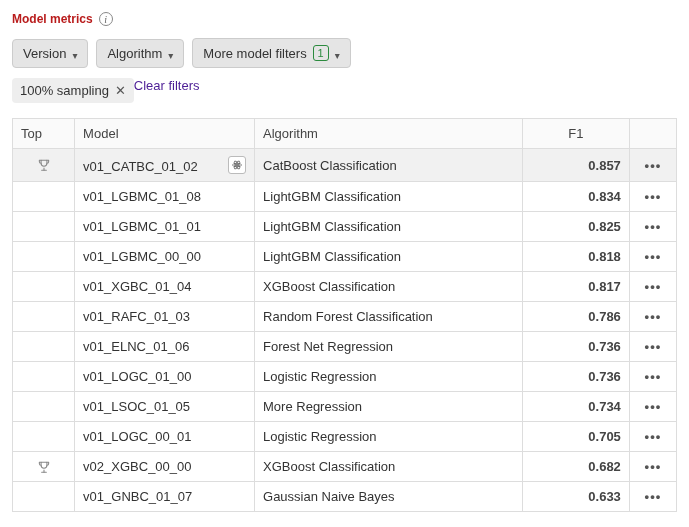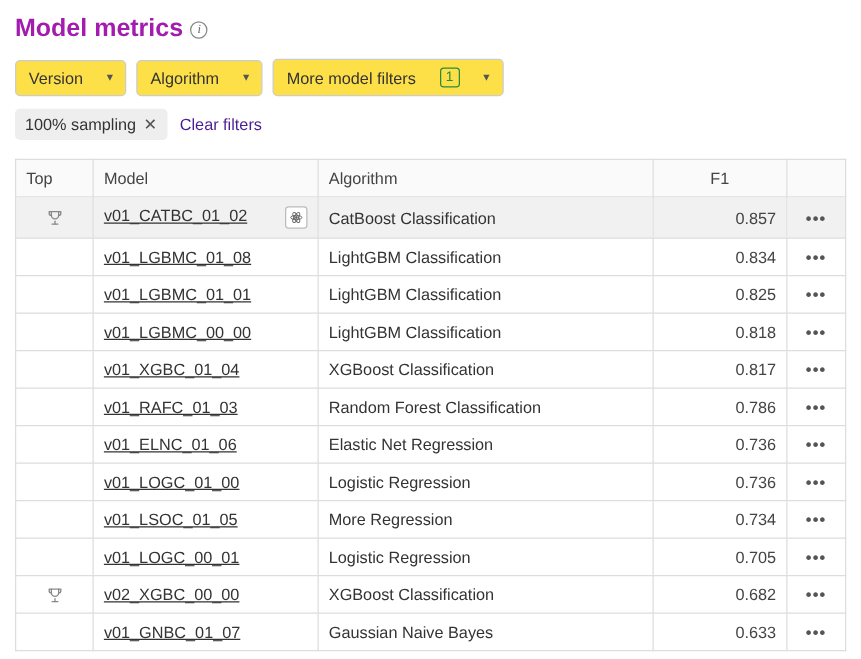--- a/index.html
+++ b/index.html
@@ -12,24 +12,24 @@
     background: #fff;
     width: 689px;
   }
   .header {
     display: flex;
     align-items: center;
     gap: 6px;
     margin-bottom: 12px;
   }
   .header h2 {
-    font-size: 20px;
+    font-size: 12px;
     font-weight: 600;
     margin: 0;
-    color: #a21caf;
+    color: #b91c1c;
   }
   .info-icon {
     width: 14px;
     height: 14px;
     border: 1px solid #888;
     border-radius: 50%;
     display: inline-flex;
     align-items: center;
     justify-content: center;
     font-size: 10px;
@@ -38,24 +38,24 @@
     font-family: Georgia, serif;
   }
   .filter-row {
     display: flex;
     gap: 8px;
     margin-bottom: 10px;
     align-items: center;
   }
   .filter-btn {
     display: inline-flex;
-    align-items: center;
-    gap: 19px;
+    align-items: flex-end;
+    gap: 6px;
     border: 1px solid #ccc;
-    background: #fde047;
+    background: #e5e5e5;
     padding: 6px 10px;
     border-radius: 4px;
     font-size: 13px;
     color: #333;
     cursor: pointer;
   }
   .filter-btn .chev {
     font-size: 10px;
     color: #555;
   }
@@ -66,22 +66,20 @@
     min-width: 16px;
     height: 16px;
     border: 1px solid #2b8a3e;
     color: #2b8a3e;
     border-radius: 3px;
     font-size: 11px;
     padding: 0 3px;
   }
   .chip-row {
     display: flex;
-    gap: 10px;
-    align-items: center;
     margin-bottom: 10px;
   }
   .chip {
     display: inline-flex;
     align-items: center;
     gap: 6px;
     background: #eee;
     border-radius: 4px;
     padding: 5px 8px;
     font-size: 13px;
@@ -123,37 +121,37 @@
   col.c-algo  { width: 250px; }
   col.c-f1    { width: 100px; }
   col.c-act   { width: 44px; }
   td.top-cell {
     text-align: center;
     color: #777;
   }
   td.f1-cell {
     text-align: right;
     color: #444;
+    font-weight: bold;
   }
   td.act-cell {
     text-align: center;
     color: #555;
     cursor: pointer;
     font-weight: 600;
     letter-spacing: 1px;
   }
   tr.selected td {
     background: #f1f1f1;
   }
   .model-cell {
     display: flex;
-    align-items: flex-start;
+    align-items: flex-end;
     justify-content: space-between;
     gap: 16px;
-    text-decoration: underline;
   }
   .atom-icon {
     display: inline-flex;
     align-items: center;
     justify-content: center;
     width: 18px;
     height: 18px;
     border: 1px solid #bbb;
     border-radius: 3px;
     background: #fff;
@@ -291,21 +289,21 @@
         <td class="f1-cell">0.786</td>
         <td class="act-cell">•••</td>
       </tr>
       <tr>
         <td class="top-cell"></td>
         <td>
           <div class="model-cell">
             <span>v01_ELNC_01_06</span>
           </div>
         </td>
-        <td>Elastic Net Regression</td>
+        <td>Forest Net Regression</td>
         <td class="f1-cell">0.736</td>
         <td class="act-cell">•••</td>
       </tr>
       <tr>
         <td class="top-cell"></td>
         <td>
           <div class="model-cell">
             <span>v01_LOGC_01_00</span>
           </div>
         </td>

